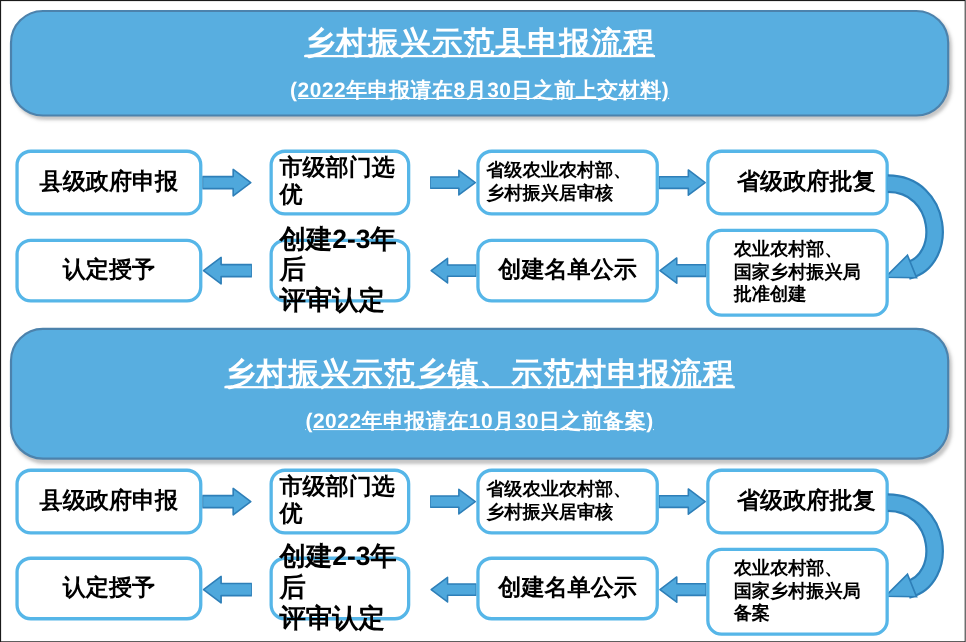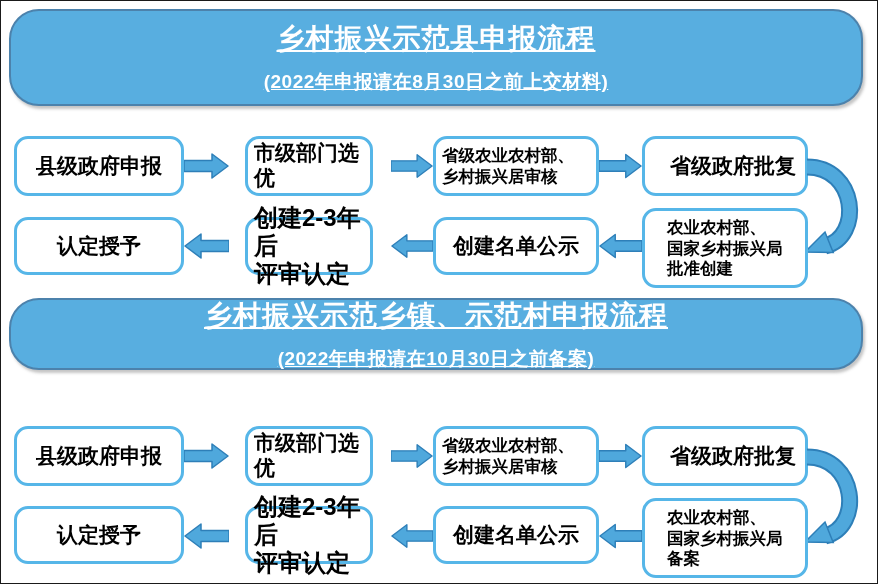--- a/index.html
+++ b/index.html
@@ -21,21 +21,21 @@
   .hdr{
     position:absolute;left:8px;width:854px;box-sizing:border-box;
     background:var(--header-bg);
     border:2px solid var(--header-border);
     border-radius:30px;
     box-shadow:2px 3px 3px rgba(90,90,90,.35);
     display:flex;flex-direction:column;align-items:center;justify-content:center;
     gap:11px;color:var(--header-text);text-align:center;text-decoration:underline;
   }
   .hdr1{top:8px;height:97px;}
-  .hdr2{top:297px;height:72px;}
+  .hdr2{top:297px;height:120px;}
   .hdr-title{font-size:28px;font-weight:bold;letter-spacing:1px;}
   .hdr-sub{font-size:19px;font-weight:bold;letter-spacing:.5px;}
   
   .box{
     position:absolute;box-sizing:border-box;background:#fff;
     border:3px solid var(--box-border);border-radius:14px;
     display:flex;align-items:center;justify-content:center;
     text-align:left;font-weight:bold;color:var(--box-text);
     font-size:21px;line-height:1.18;white-space:pre-line;
     padding:2px 6px;

